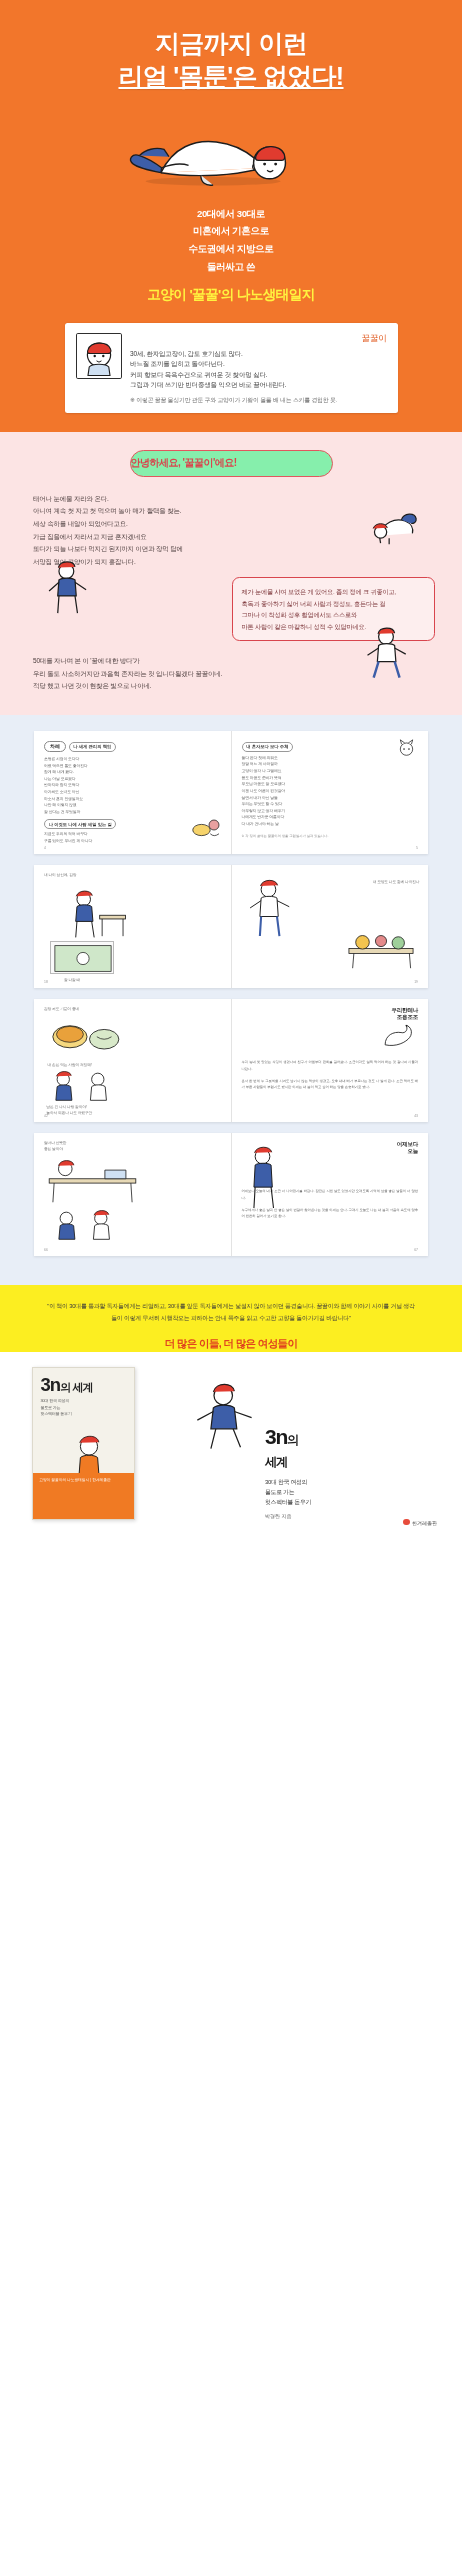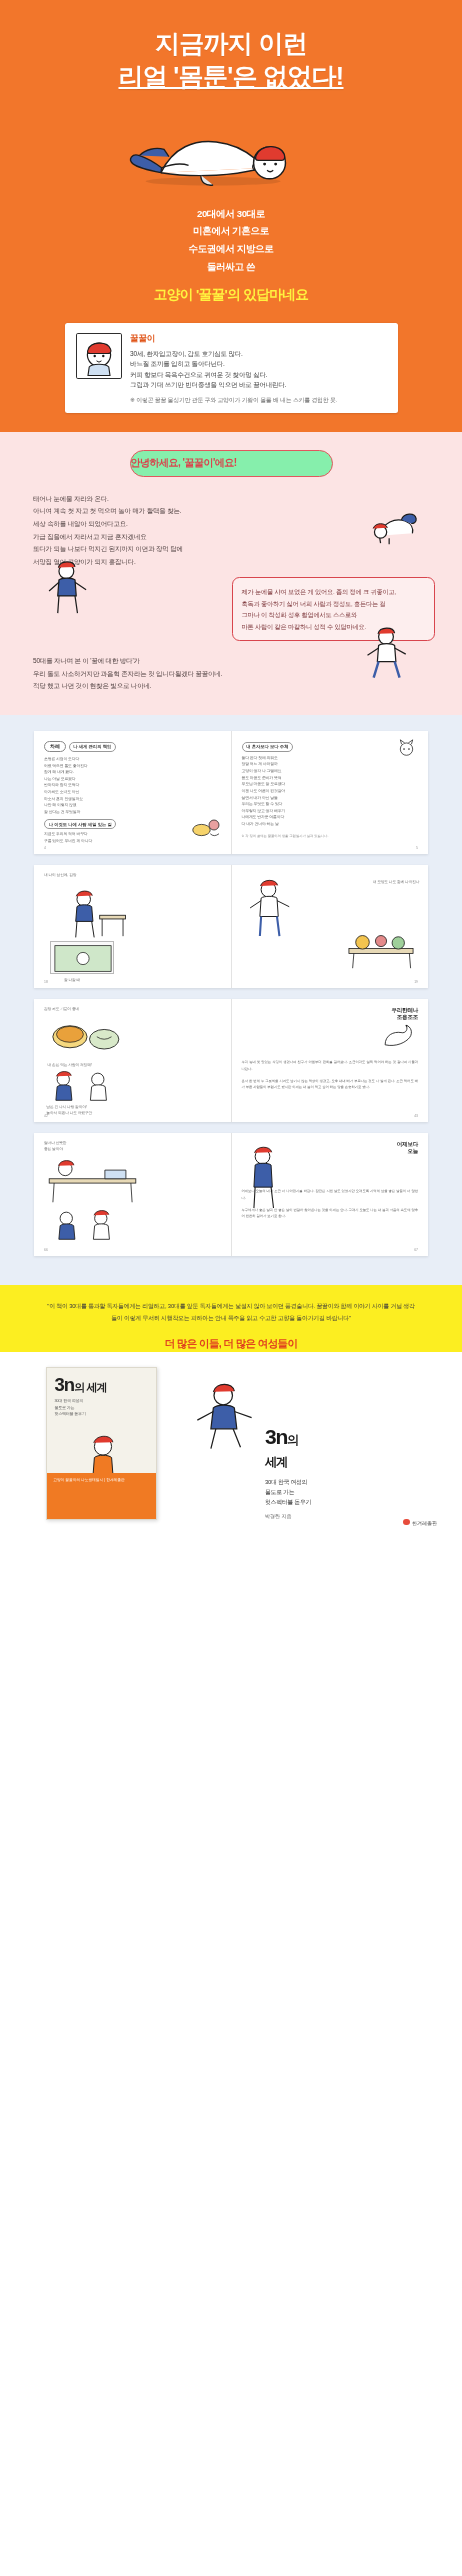--- a/index.html
+++ b/index.html
@@ -58,22 +58,23 @@
     text-align: left;
     box-shadow: 0 0.6px 1.8px rgba(0,0,0,0.12);
   }
   .hero-card .portrait {
     width: 46px; height: 46px; flex: 0 0 46px;
     border: 0.9px solid #2e2e2e; border-radius: 1.8px;
     position: relative; background: #fff;
   }
   .hero-card .card-body { flex: 1; }
   .hero-card .card-name {
-    font-size: 8.6px; font-weight: bold; color: #e0571c; margin-bottom: 3.7px;
+    font-size: 8.6px; font-weight: normal; color: #e0571c; margin-bottom: 3.7px;
     letter-spacing: -0.3px;
+    text-align: right;
   }
   .hero-card .card-line {
     font-size: 6.5px; color: #3a3a3a; line-height: 1.62; letter-spacing: -0.2px;
   }
   .hero-card .card-note {
     margin-top: 5px; font-size: 5.9px; color: #6b6b6b; letter-spacing: -0.2px;
   }
 
   
   .pink {
@@ -137,22 +138,22 @@
     line-height: 1.95; letter-spacing: -0.2px;
   }
   .yellow .emph {
     margin-top: 11px; font-size: 10.5px; font-weight: bold; color: #e0431f;
     line-height: 1.55; letter-spacing: -0.6px;
   }
 
   
   .bottom { background: #ffffff; padding: 17px 0 25px; position: relative; height: 185px; }
   .cover {
-    position: absolute; left: 46px; top: 15px;
-    width: 111px; height: 153px; background: #f4f2ea;
+    position: absolute; left: 32px; top: 15px;
+    width: 103px; height: 153px; background: #f4f2ea;
     border: 0.6px solid #ddd9cc; box-shadow: 1.2px 1.2px 3.7px rgba(0,0,0,0.16);
     padding: 8.6px 7.4px;
   }
   .cover-title { font-size: 18.5px; font-weight: bold; color: #222; letter-spacing: -0.9px; line-height: 1.0;}
   .cover-title small { font-size: 11px; }
   .cover-sub { font-size: 4px; color: #555; margin-top: 3.7px; line-height: 1.6; letter-spacing:-0.2px;}
   .cover-band {
     position:absolute; left:0; right:0; bottom: 0; height: 46px; background: #f07a23;
     color: #fff; font-size: 3.7px; padding: 5px 6.2px; line-height: 1.55;
   }
@@ -200,21 +201,21 @@
 
         <ellipse cx="180" cy="126" rx="110" ry="7" fill="rgba(0,0,0,0.10)"></ellipse>
       </svg>
     </div>
 
     <div class="hero-sub">
       <div>20대에서 30대로</div>
       <div>미혼에서 기혼으로</div>
       <div>수도권에서 지방으로</div>
       <div>둘러싸고 쓴</div>
-      <span class="hero-highlight">고양이 '꿀꿀'의 있답마네요</span>
+      <span class="hero-highlight">고양이 '꿀꿀'의 나노생태일지</span>
     </div>
 
     <div class="hero-card">
       <div class="portrait">
         <svg width="44" height="44" viewBox="0 0 72 72">
           <circle cx="36" cy="34" r="19" fill="#fff" stroke="#1d1d1d" stroke-width="2"></circle>
           <path d="M18 26 C22 12 50 11 55 25 C57 30 54 32 50 32 L22 32 C18 32 16 31 18 26 Z" fill="#e03b2f" stroke="#1d1d1d" stroke-width="1.8"></path>
           <circle cx="29" cy="36" r="2" fill="#1d1d1d"></circle>
           <circle cx="43" cy="36" r="2" fill="#1d1d1d"></circle>
           <path d="M32 44 q4 4 8 0" fill="none" stroke="#1d1d1d" stroke-width="1.6"></path>

